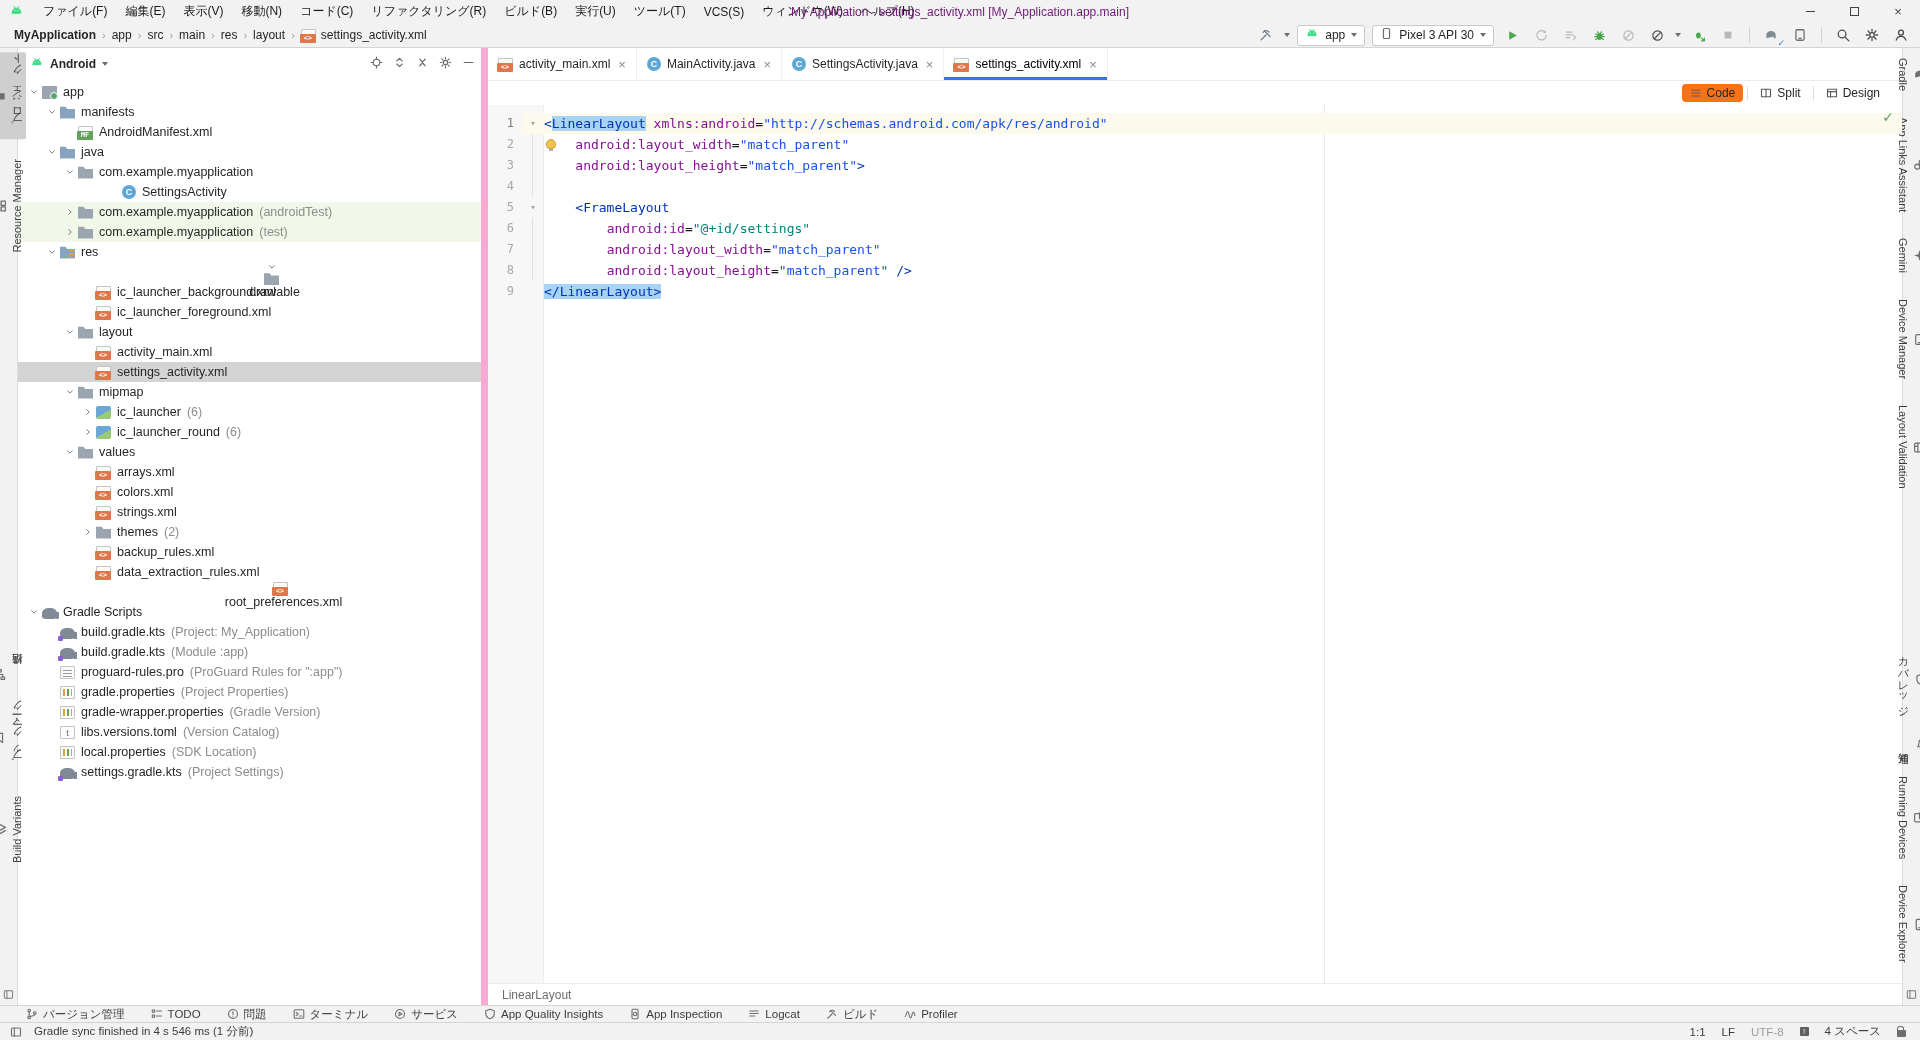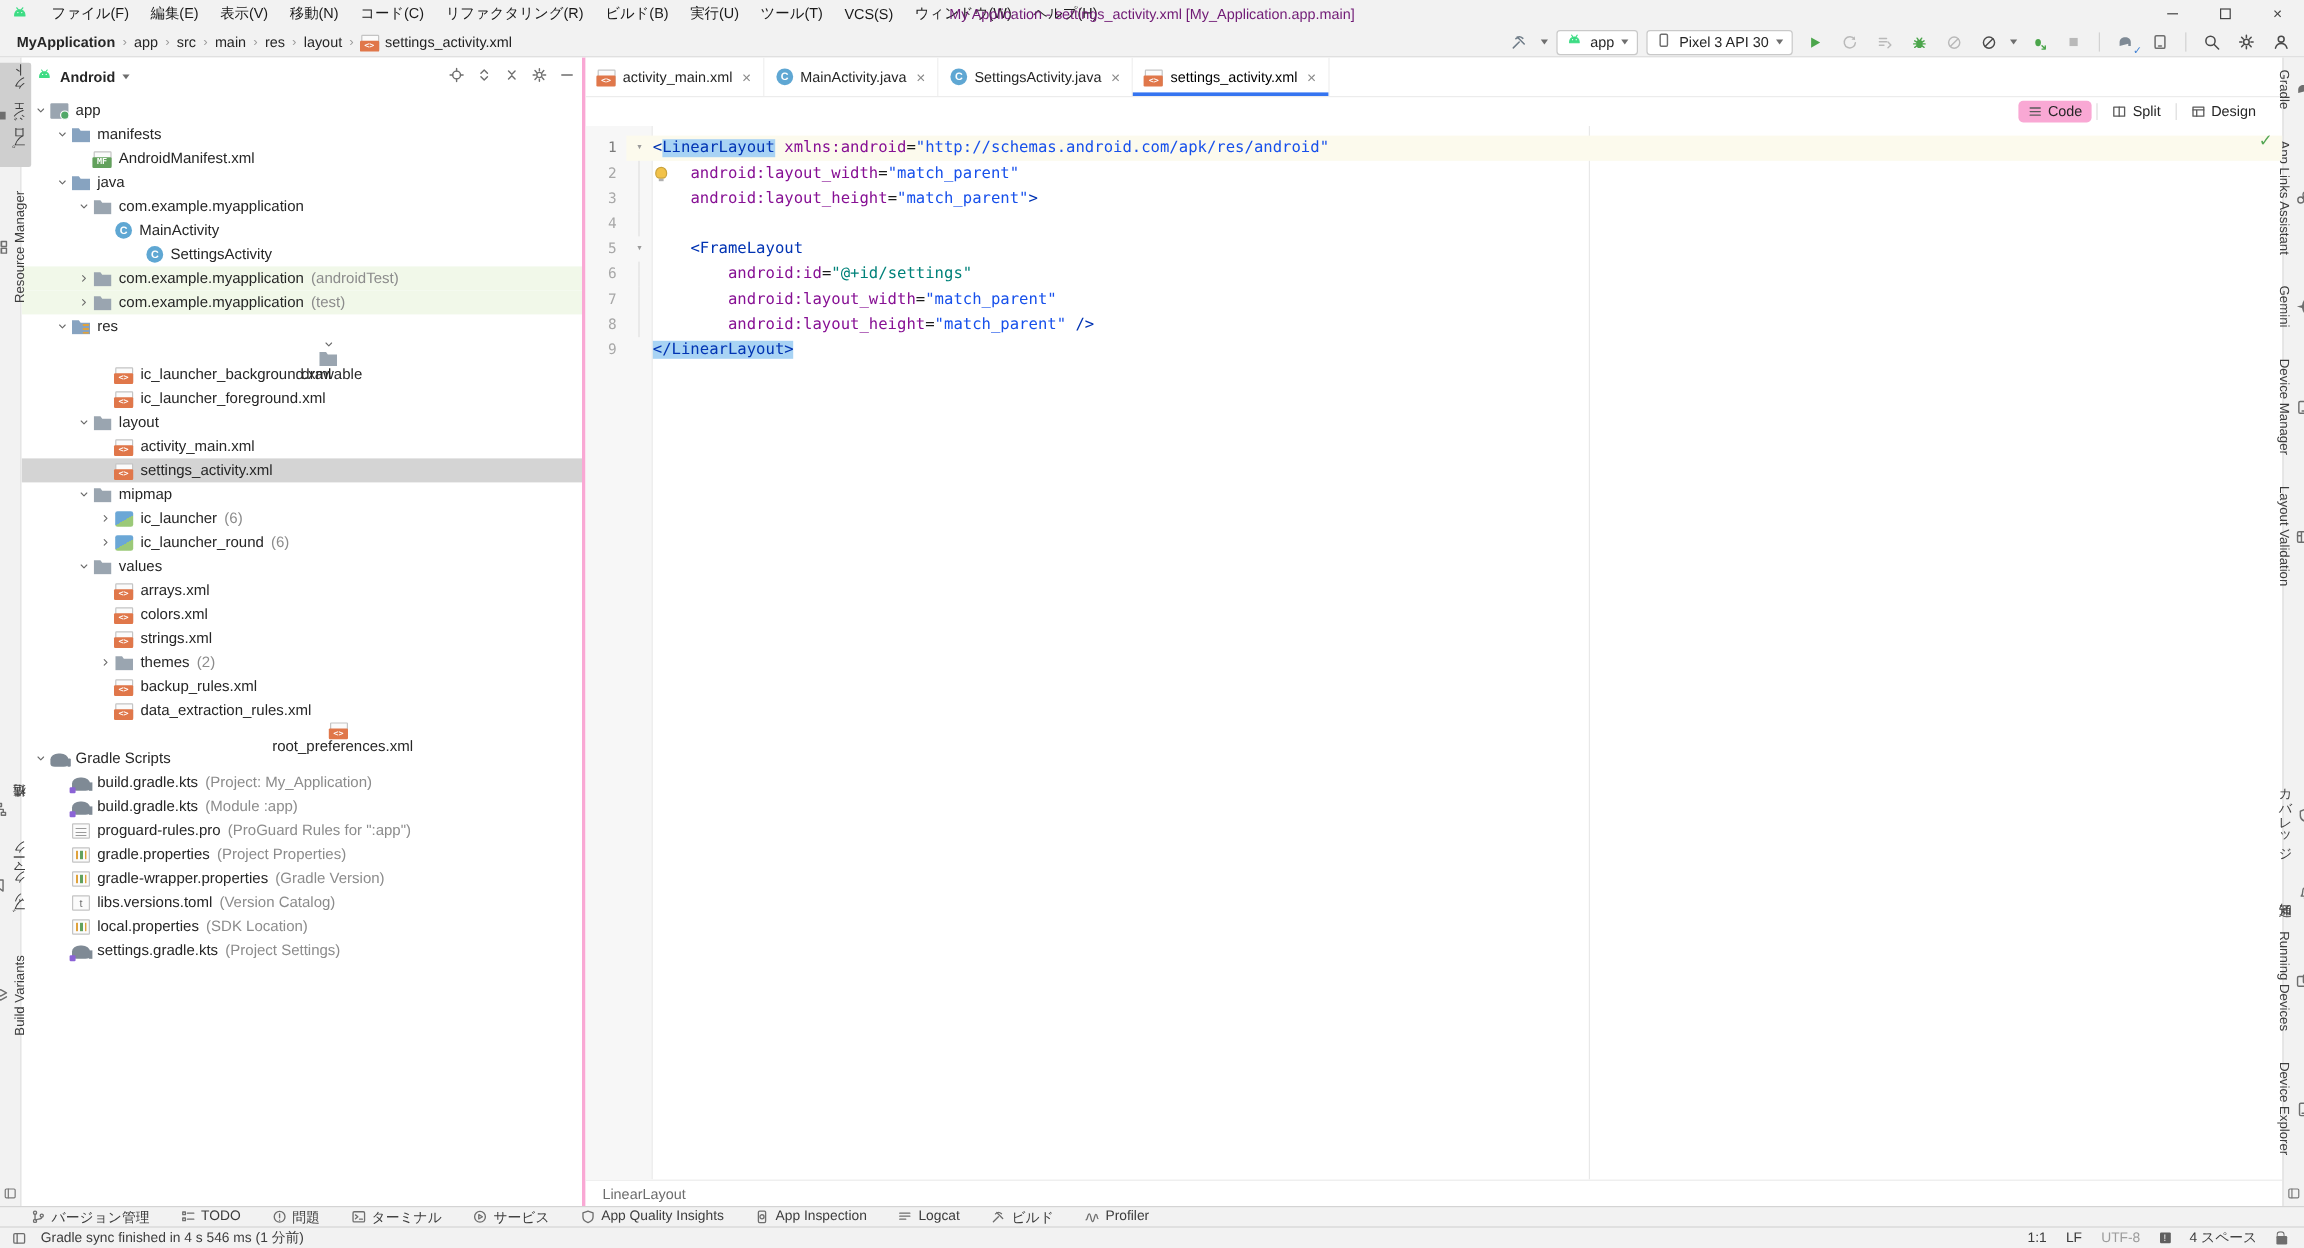--- a/index.html
+++ b/index.html
@@ -44,21 +44,21 @@
   .stripe-item { display:flex; flex-direction:column; align-items:center; gap:4px; padding:6px 1px; color:#3c3c3c; font-size:11px; border-radius:2px; }
   .stripe.left .stripe-item { writing-mode:vertical-rl; transform:rotate(180deg); }
   .stripe.left .stripe-item svg { transform:rotate(180deg); }
   .stripe.right .stripe-item { writing-mode:vertical-rl; }
   .stripe-item.selected { background:#cfcfcf; }
   .stripe-spacer { margin-top:auto; }
   .stripe-gap { height:86px; }
   .stripe-toggle { color:#7a7a7a; margin-top:6px; }
 
   
-  .project { width:470px; border-right:3px solid #f9a8d4; background:#fff; display:flex; flex-direction:column; }
+  .project { width:470px; border-right:7px solid #f9a8d4; background:#fff; display:flex; flex-direction:column; }
   .proj-header { height:32px; display:flex; align-items:center; padding:0 6px 0 12px; gap:6px; }
   .proj-view { display:flex; align-items:center; gap:6px; font-weight:bold; color:#262626; }
   .proj-hdr-icons { margin-left:auto; display:flex; align-items:center; gap:10px; color:#6e6e6e; }
   .tree { flex:1; overflow:hidden; padding-top:2px; }
   .trow { height:20px; display:flex; align-items:center; white-space:nowrap; }
   .trow.sel { background:#d4d4d4; }
   .trow.test { background:#f1f8e9; }
   .chev { width:16px; display:flex; justify-content:center; color:#6b6b6b; flex:none; }
   .tlabel { margin-left:6px; color:#262626; font-size:12.5px; }
   .tnote { margin-left:6px; color:#8c8c8c; font-size:12.5px; }
@@ -94,21 +94,21 @@
 
   
   .editor { flex:1; display:flex; flex-direction:column; background:#fff; min-width:0; }
   .tabbar { height:33px; display:flex; align-items:stretch; border-bottom:1px solid #ececec; }
   .tab { display:flex; align-items:center; gap:6px; padding:0 10px; border-right:1px solid #efefef; color:#262626; position:relative; }
   .tab .x { color:#8a8a8a; font-size:13px; margin-left:2px; }
   .tab.active { color:#000; }
   .tab.active::after { content:""; position:absolute; left:0; right:0; bottom:0; height:3px; background:#3574f0; }
   .modebar { height:24px; display:flex; align-items:center; justify-content:flex-end; gap:4px; padding-right:14px; }
   .mode-btn { display:flex; align-items:center; gap:5px; padding:2px 8px; border-radius:4px; color:#262626; }
-  .mode-btn.selected { background:#f9a8d4; }
+  .mode-btn.selected { background:#f97316; }
   .mode-sep { width:1px; height:14px; background:#ddd; }
 
   .codewrap { flex:1; position:relative; overflow:hidden; padding-top:8px; }
   .guide { position:absolute; top:0; bottom:0; left:836px; width:1px; background:#e8e8e8; }
   .gutterbg { position:absolute; top:0; bottom:0; left:0; width:56px; background:#f7f7f7; border-right:1px solid #ececec; }
   .inspect { position:absolute; top:4px; right:8px; color:#53a653; font-size:14px; font-weight:bold; }
   .cl { position:relative; display:flex; height:21px; line-height:21px; font-family:"DejaVu Sans Mono","Liberation Mono",monospace; font-size:13px; }
   .cl .num { width:34px; text-align:right; padding-right:8px; color:#a8a8a8; font-size:12px; flex:none; position:relative; z-index:1; }
   .cl .body { flex:1; position:relative; white-space:pre; padding-left:22px; }
   .cl.caret .body { background:#fcfaed; }
@@ -483,25 +483,20 @@
           <div class="trow" style="padding-left: 44px;">
             <span class="chev">
               <svg class="ico" style="width:10px;height:10px;color:#6b6b6b" viewBox="0 0 12 12">
                 <g>
                   <path d="M3.2 4.6L6 7.4 8.8 4.6"></path>
                 </g>
               </svg>
             </span>
             <span class="ti ti-pkg"></span>
             <span class="tlabel">com.example.myapplication</span>
-          </div>
-          <div class="trow" style="padding-left: 62px;">
-            <span class="chev"></span>
-            <span class="ti ti-class"></span>
-            <span class="tlabel">MainActivity</span>
           </div>
           <div class="trow" style="padding-left: 88px;">
             <span class="chev"></span>
             <span class="ti ti-class"></span>
             <span class="tlabel">SettingsActivity</span>
           </div>
           <div class="trow test" style="padding-left: 44px;">
             <span class="chev">
               <svg class="ico" style="width:10px;height:10px;color:#6b6b6b" viewBox="0 0 12 12">
                 <g>

